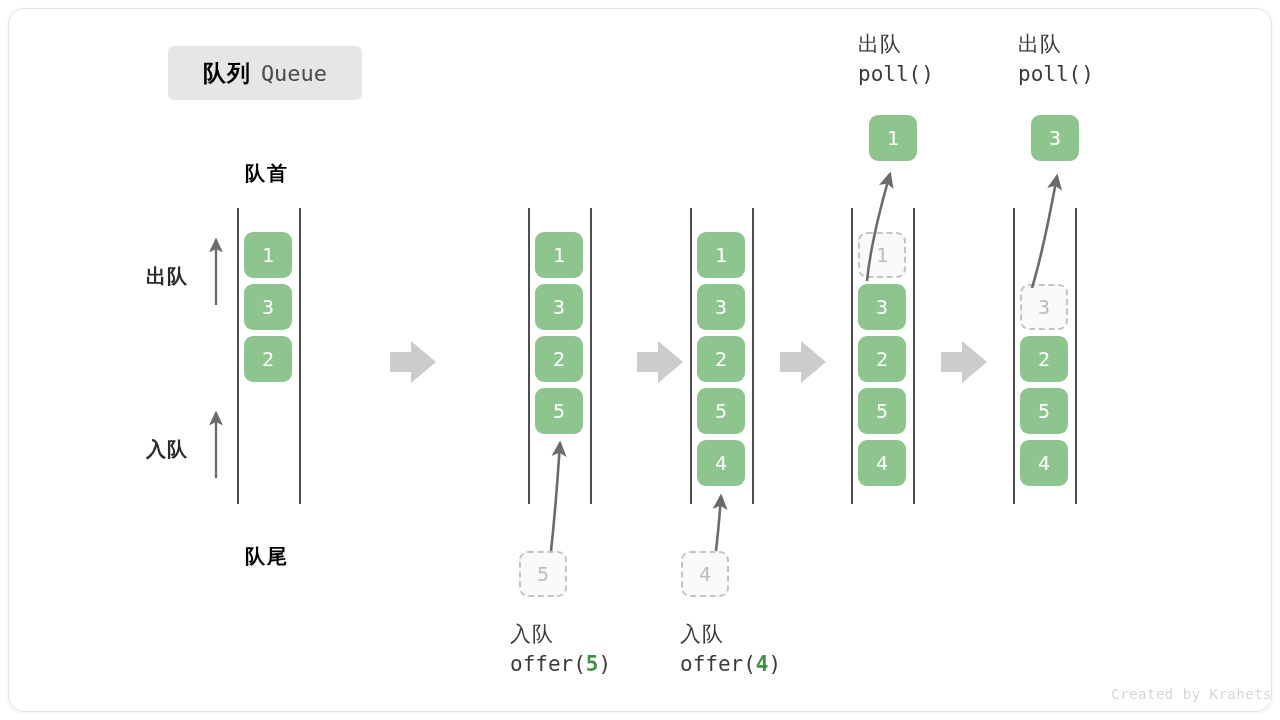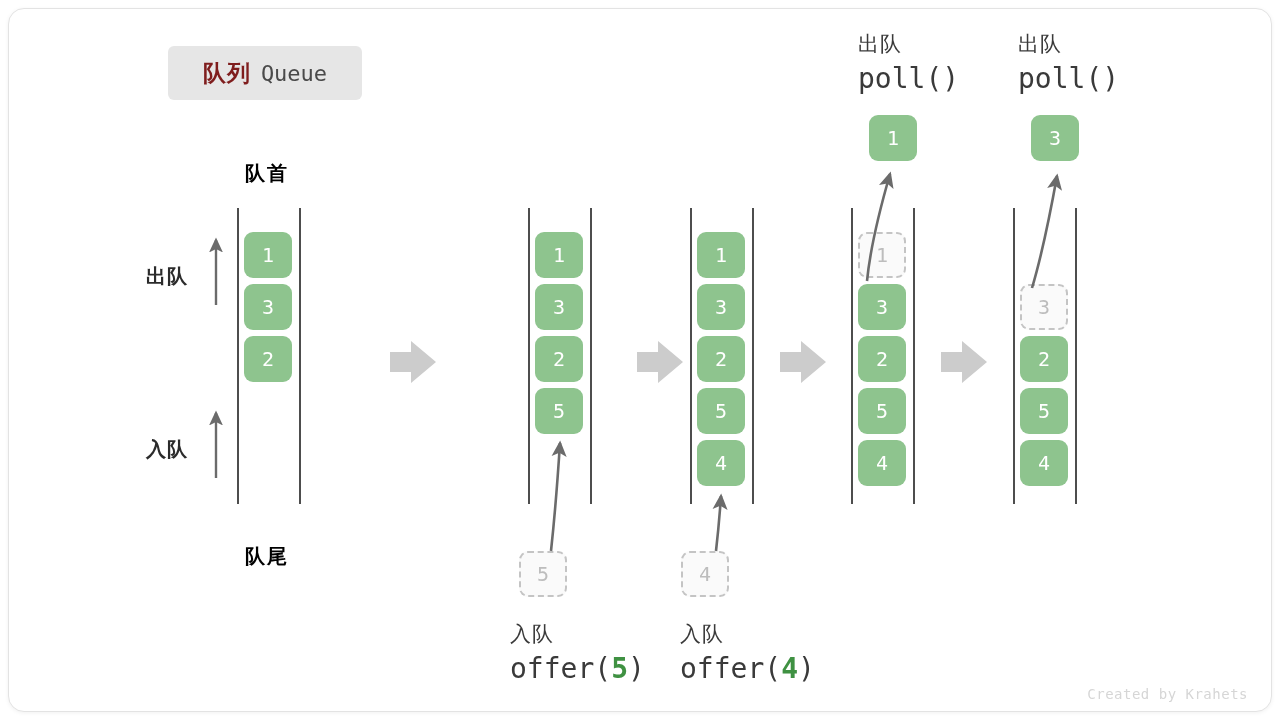--- a/index.html
+++ b/index.html
@@ -37,21 +37,21 @@
     background: #e6e6e6;
     border-radius: 6px;
     display: flex;
     align-items: center;
     justify-content: center;
     gap: 10px;
   }
   #title-cn {
     font-size: 23px;
     font-weight: bold;
-    color: #7f1d1d;
+    color: #000000;
     letter-spacing: 1px;
   }
   #title-en {
     font-family: "DejaVu Sans Mono", "Liberation Mono", monospace;
     font-size: 22px;
     color: #4a4a4a;
   }
 
   
   .col { position: absolute; }
@@ -111,29 +111,29 @@
     display: block;
     font-size: 21px;
     font-weight: normal;
     color: #3a3a3a;
     letter-spacing: 1px;
     margin-bottom: 4px;
   }
   .caption .cap-code {
     display: block;
     font-family: "DejaVu Sans Mono", "Liberation Mono", monospace;
-    font-size: 28px;
+    font-size: 21px;
     color: #3a3a3a;
   }
   .caption .cap-code .arg { color: #3f9142; font-weight: bold; }
 
   
   #watermark {
     position: absolute;
-    right: 32px;
+    right: 8px;
     bottom: 18px;
     font-family: "DejaVu Sans Mono", "Liberation Mono", monospace;
     font-size: 14px;
     color: #d6d6d6;
     letter-spacing: 0.5px;
   }
   svg { position: absolute; overflow: visible; }
   #overlay { left: 0; top: 0; width: 1280px; height: 720px; pointer-events: none; }
 </style>
 </head>

